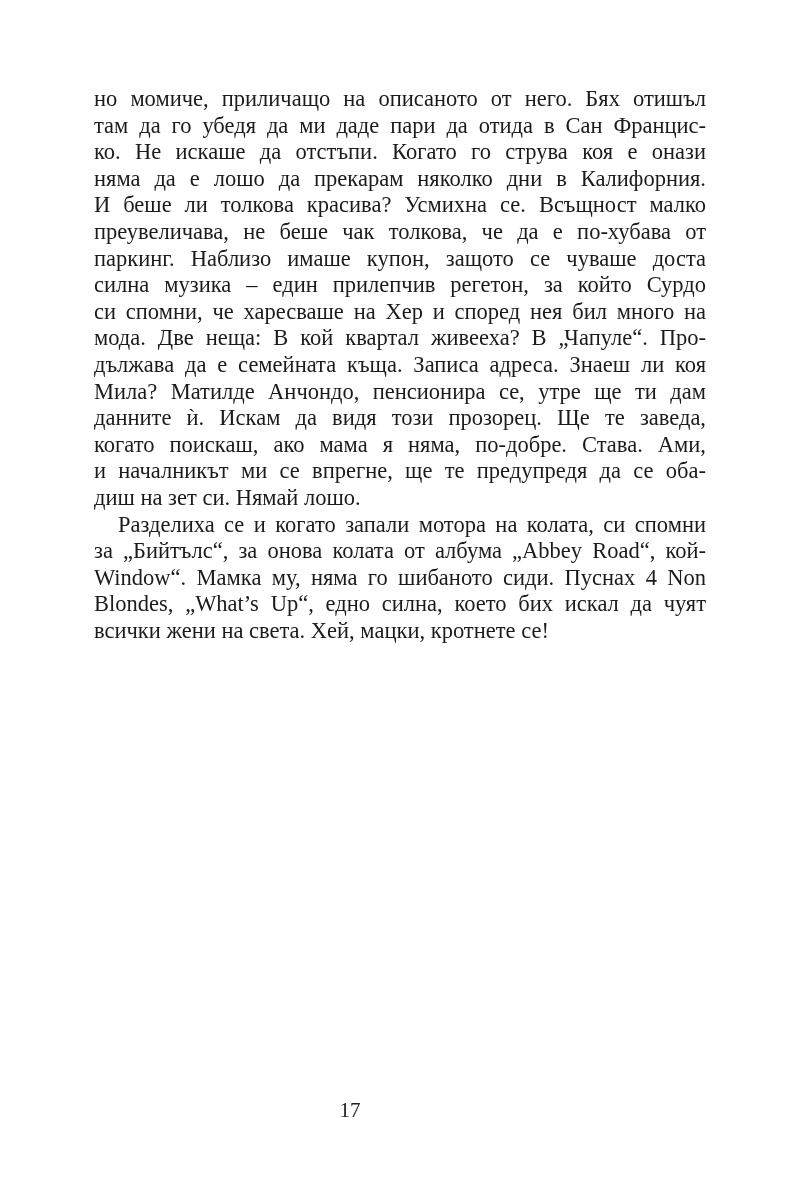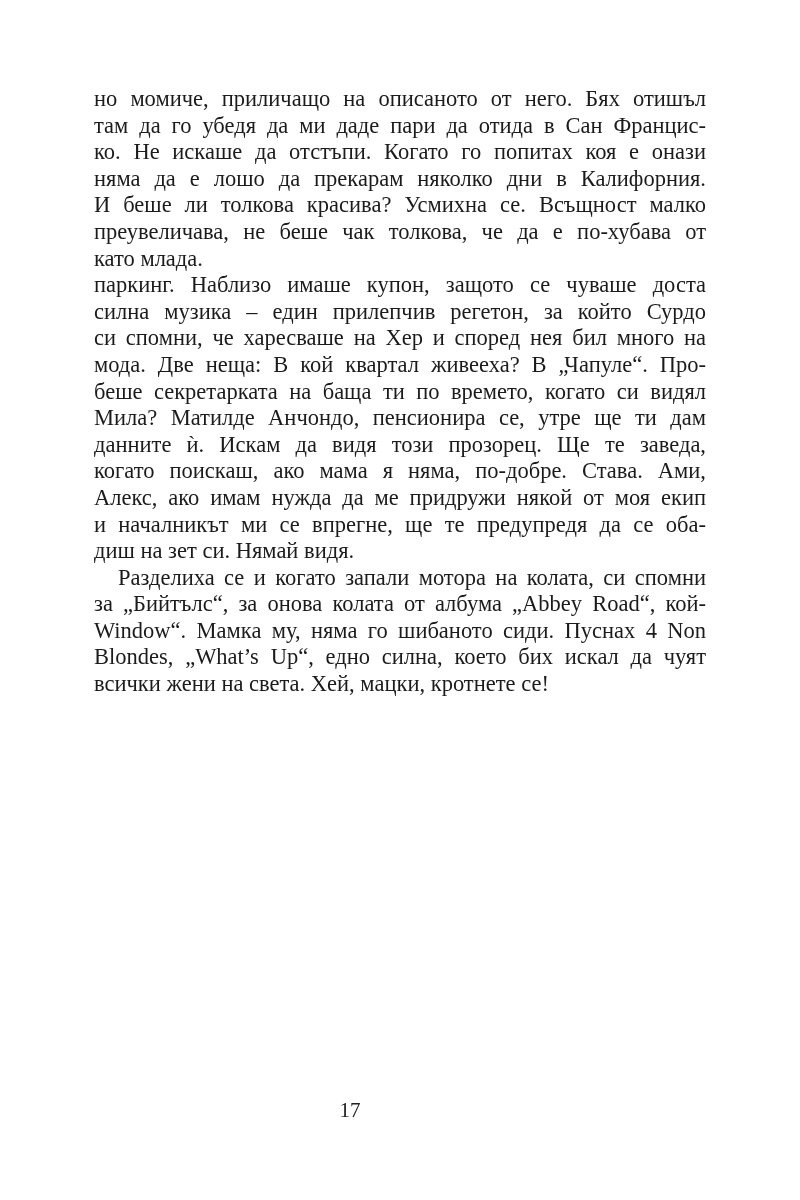--- a/index.html
+++ b/index.html
@@ -57,38 +57,36 @@
   }
 </style>
 </head>
 <body>
 
 <div class="book-page">
   <div class="text-block">
       <div class="paragraph">
         <div class="line">но момиче, приличащо на описаното от него. Бях отишъл</div>
         <div class="line">там да го убедя да ми даде пари да отида в Сан Францис-</div>
-        <div class="line">ко. Не искаше да отстъпи. Когато го попитах коя е онази</div>
+        <div class="line">ко. Не искаше да отстъпи. Когато го струва коя е онази</div>
         <div class="line">няма да е лошо да прекарам няколко дни в Калифорния.</div>
         <div class="line">И беше ли толкова красива? Усмихна се. Всъщност малко</div>
         <div class="line">преувеличава, не беше чак толкова, че да е по-хубава от</div>
-        <div class="line last">като млада.</div>
       </div>
       <div class="paragraph">
         <div class="line">паркинг. Наблизо имаше купон, защото се чуваше доста</div>
         <div class="line">силна музика – един прилепчив регетон, за който Сурдо</div>
         <div class="line">си спомни, че харесваше на Хер и според нея бил много на</div>
         <div class="line">мода. Две неща: В кой квартал живееха? В „Чапуле“. Про-</div>
-        <div class="line">беше секретарката на баща ти по времето, когато си видял</div>
+        <div class="line">дължава да е семейната къща. Записа адреса. Знаеш ли коя</div>
         <div class="line">Мила? Матилде Анчондо, пенсионира се, утре ще ти дам</div>
         <div class="line">данните ѝ. Искам да видя този прозорец. Ще те заведа,</div>
         <div class="line">когато поискаш, ако мама я няма, по-добре. Става. Ами,</div>
-        <div class="line">Алекс, ако имам нужда да ме придружи някой от моя екип</div>
         <div class="line">и началникът ми се впрегне, ще те предупредя да се оба-</div>
-        <div class="line last">диш на зет си. Нямай видя.</div>
+        <div class="line last">диш на зет си. Нямай лошо.</div>
       </div>
       <div class="paragraph">
         <div class="line first-indent">Разделиха се и когато запали мотора на колата, си спомни</div>
         <div class="line">за „Бийтълс“, за онова колата от албума „Abbey Road“, кой-</div>
         <div class="line">Window“. Мамка му, няма го шибаното сиди. Пуснах 4 Non</div>
         <div class="line">Blondes, „What’s Up“, едно силна, което бих искал да чуят</div>
         <div class="line last">всички жени на света. Хей, мацки, кротнете се!</div>
       </div>
     </div>
   <div class="page-number">17</div>

